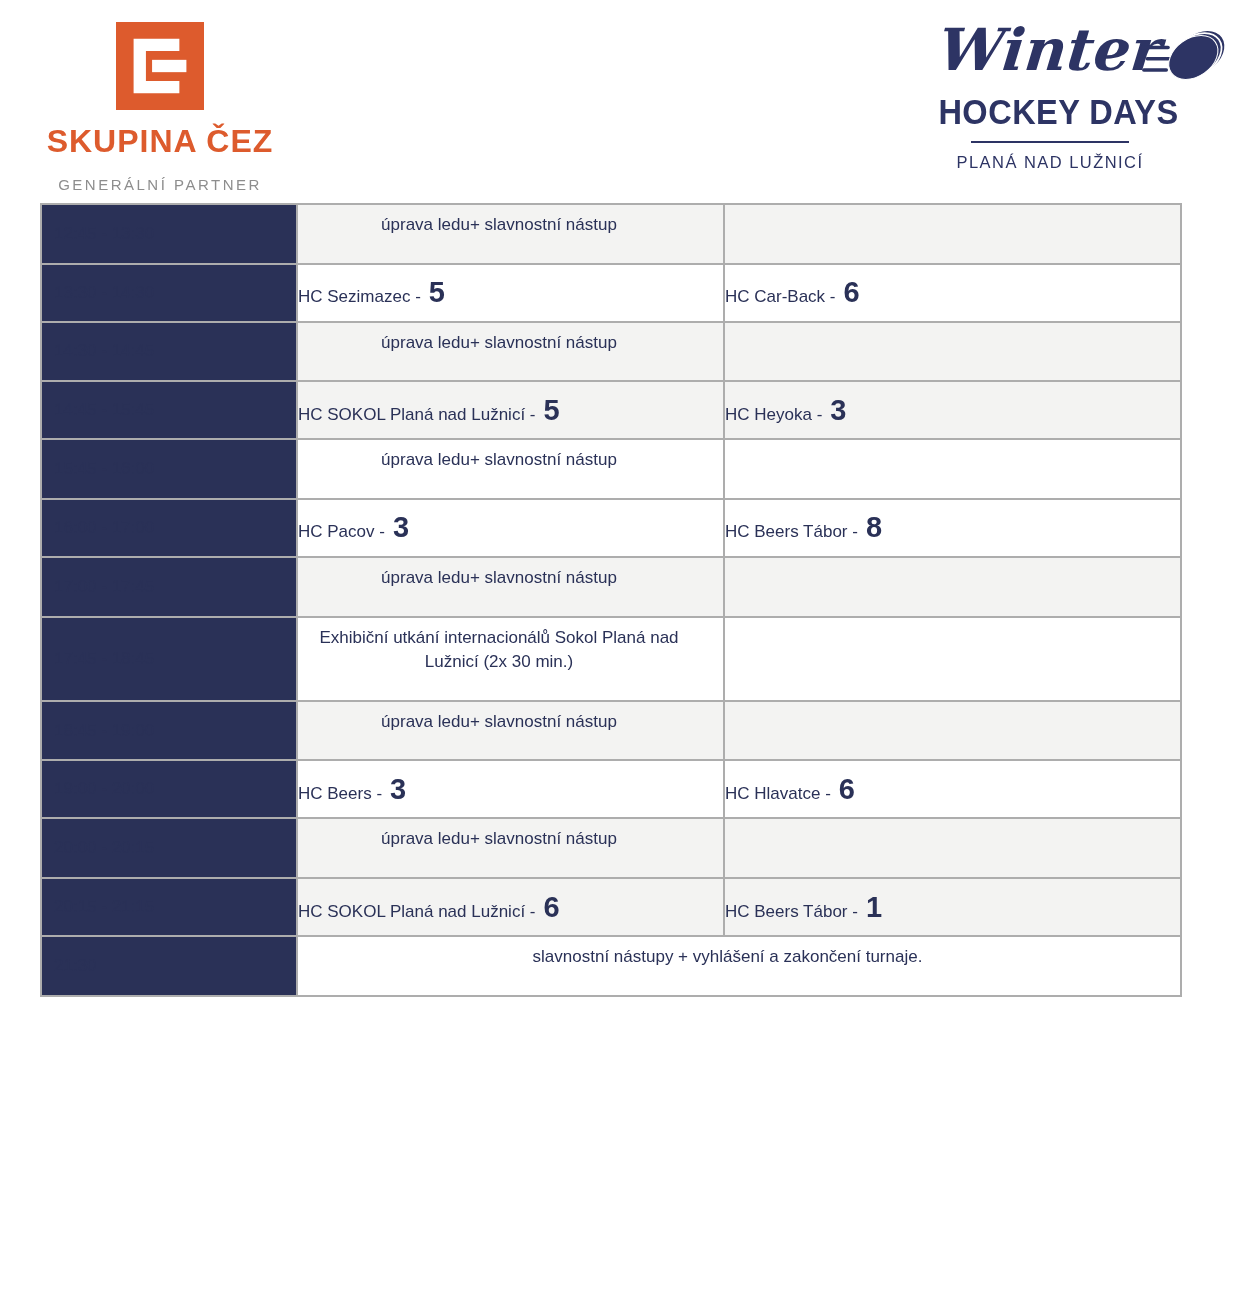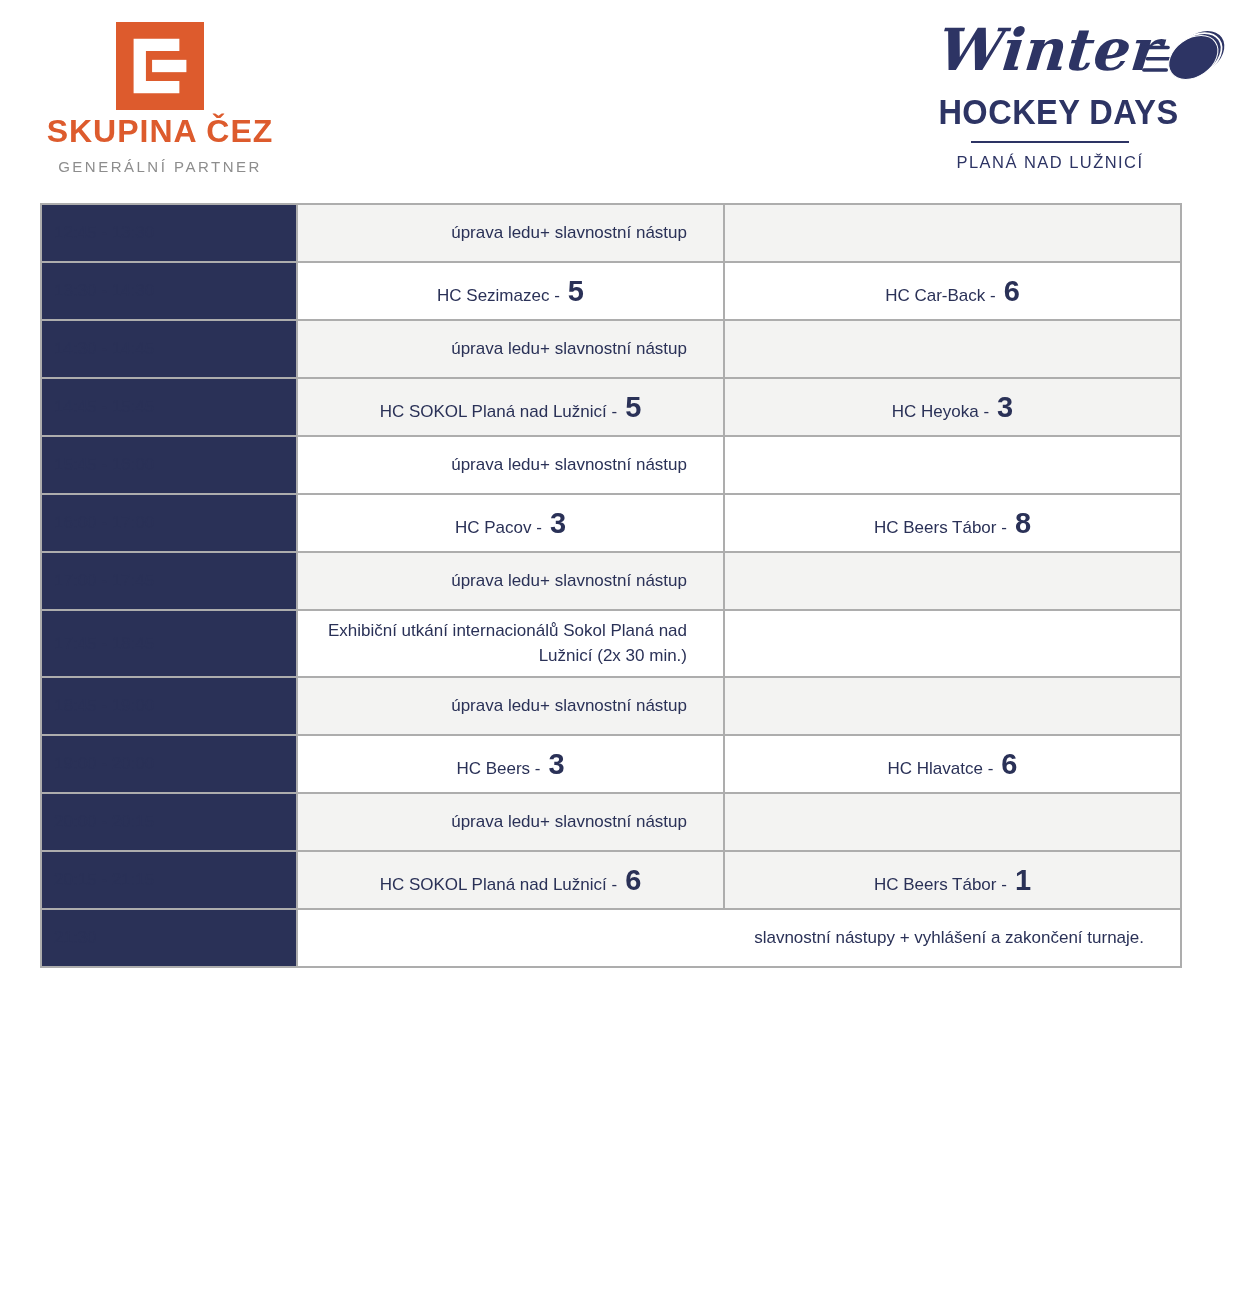--- a/index.html
+++ b/index.html
@@ -3,22 +3,22 @@
 <meta charset="utf-8">
 <style>
   * { box-sizing: border-box; margin: 0; padding: 0; }
   html, body { background: #ffffff; }
   body { font-family: "Liberation Sans", sans-serif; }
   .page { position: relative; width: 1250px; height: 1306px; background: #ffffff; overflow: hidden; }
 
   
   .cez-logo { position: absolute; left: 40px; top: 14px; width: 240px; text-align: center; }
   .cez-mark { width: 88px; height: 88px; display: block; margin: 8px auto 0; }
-  .cez-name { margin-top: 3px; font-size: 32px; font-weight: bold; color: #dd5b2d; letter-spacing: 1px; white-space: nowrap; }
-  .cez-sub  { margin-top: 8px; font-size: 15px; color: #8d8d8d; letter-spacing: 2.5px; white-space: nowrap; }
+  .cez-name { margin-top: 13px; font-size: 32px; font-weight: bold; color: #dd5b2d; letter-spacing: 1px; white-space: nowrap; }
+  .cez-sub  { margin-top: 16px; font-size: 15px; color: #8d8d8d; letter-spacing: 2.5px; white-space: nowrap; }
 
   
   .whd-logo { position: absolute; left: 930px; top: 10px; width: 240px; text-align: center; color: #2d3464; }
   .whd-script-row { position: relative; height: 82px; }
   .whd-script { font-family: "DejaVu Serif", serif; font-style: italic; font-weight: bold;
                 font-size: 58px; line-height: 80px; display: inline-block; transform: skewX(-6deg); }
   .whd-puck { position: absolute; right: -68px; top: 8px; width: 100px; height: 78px; }
   .whd-title { font-size: 35px; font-weight: bold; letter-spacing: 0.5px; margin-top: 0px;
                transform: scaleX(0.93); white-space: nowrap; }
   .whd-rule { width: 158px; height: 2px; background: #2d3464; margin: 9px auto 10px; }
@@ -27,22 +27,22 @@
   
   table.schedule { position: absolute; left: 40px; top: 203px; width: 1140px;
                    border-collapse: collapse; table-layout: fixed; }
   table.schedule td { border: 2px solid #adadad; font-size: 17px; color: #2a3157; vertical-align: middle; }
 
   tr.section td { background: #2a3157; color: #ffffff; text-align: center; font-weight: bold;
                   font-size: 18px; height: 63px; letter-spacing: 0.3px; }
 
   td.time { background: #2a3157; color: #ffffff; padding-left: 12px; height: 58px; text-align: left; }
 
-  td.activity { padding: 8px 36px 8px 13px; line-height: 1.45; text-align: right; }
-  td.match { text-align: center; }
+  td.activity { padding: 8px 36px 25px 13px; line-height: 1.45; text-align: center; }
+  td.match { }
   td.match .team { font-size: 17px; }
   td.match .score { font-size: 29px; font-weight: bold; margin-left: 8px; }
 
   tr.shade-gray  td.body-cell { background: #f3f3f2; }
   tr.shade-white td.body-cell { background: #ffffff; }
 </style>
 </head>
 <body>
 
 <div class="page">

